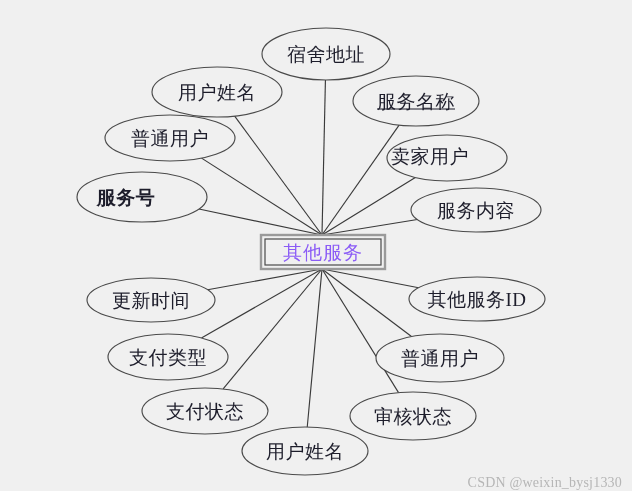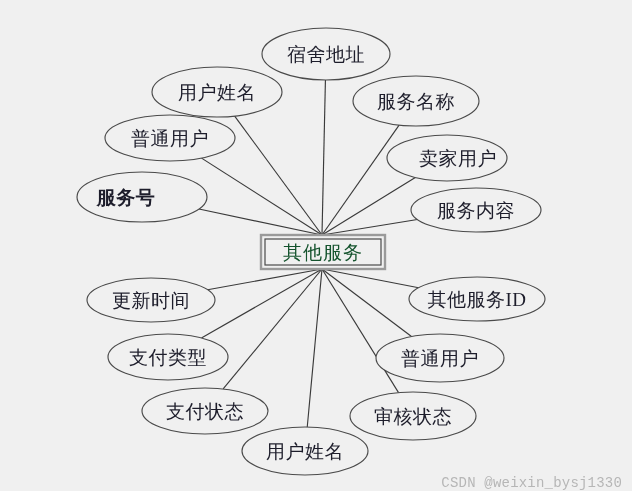--- a/index.html
+++ b/index.html
@@ -54,34 +54,34 @@
     font-size: 19px;
     line-height: 1;
     white-space: nowrap;
     transform: translate(-50%, -50%);
     letter-spacing: 0.5px;
     pointer-events: none;
   }
   .entity-label {
     position: absolute;
     text-align: left;
-    color: #14532d;
+    color: #8b5cf6;
     font-size: 19px;
     line-height: 1;
     white-space: nowrap;
     transform: translate(-50%, -50%);
     letter-spacing: 1px;
   }
   .watermark {
     position: absolute;
     right: 10px;
     bottom: 8px;
     color: #b6b6b6;
     font-size: 14px;
-    font-family: Liberation Mono, monospace;
+    font-family: Liberation Serif, serif;
     letter-spacing: 0.2px;
     white-space: nowrap;
   }
 </style>
 </head>
 <body>
 
 <div id="diagram-root">
 
   <svg class="canvas" viewBox="0 0 632 491">
@@ -121,22 +121,22 @@
       <rect id="entity-outer" class="entity-rect-outer" x="261" y="227" width="124" height="34"></rect>
       <rect id="entity-inner" class="entity-rect-inner" x="265" y="231" width="116" height="26"></rect>
     </g>
   </svg>
 
   <div id="labels-layer">
       <div class="node-label" style="left: 326px; top: 46px;">宿舍地址</div>
       <div class="node-label" style="left: 217px; top: 84px;">用户姓名</div>
       <div class="node-label" style="left: 170px; top: 130px;">普通用户</div>
       <div class="node-label" style="left: 126px; top: 189px; font-weight: bold;">服务号</div>
-      <div class="node-label" style="left: 416px; top: 93px;">服务名称</div>
-      <div class="node-label" style="left: 458px; top: 150px;">卖家用户</div>
+      <div class="node-label" style="left: 416px; top: 93px; text-decoration: underline;">服务名称</div>
+      <div class="node-label" style="left: 430px; top: 150px; font-family: Liberation Mono, monospace;">卖家用户</div>
       <div class="node-label" style="left: 476px; top: 202px;">服务内容</div>
       <div class="node-label" style="left: 151px; top: 292px;">更新时间</div>
       <div class="node-label" style="left: 168px; top: 349px;">支付类型</div>
       <div class="node-label" style="left: 205px; top: 403px; text-align: center;">支付状态</div>
       <div class="node-label" style="left: 305px; top: 443px;">用户姓名</div>
       <div class="node-label" style="left: 413px; top: 408px;">审核状态</div>
       <div class="node-label" style="left: 440px; top: 350px;">普通用户</div>
       <div class="node-label" style="left: 477px; top: 291px;">其他服务ID</div>
     </div>
 

